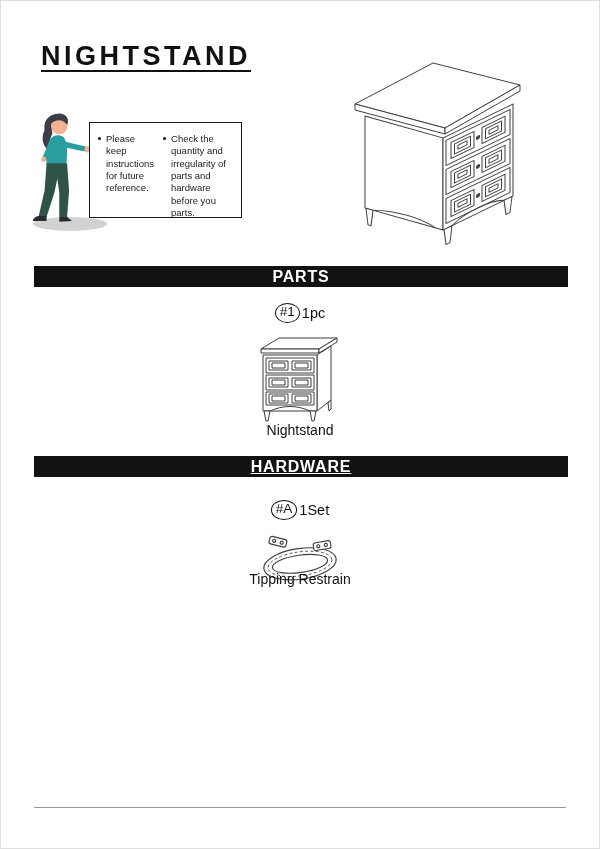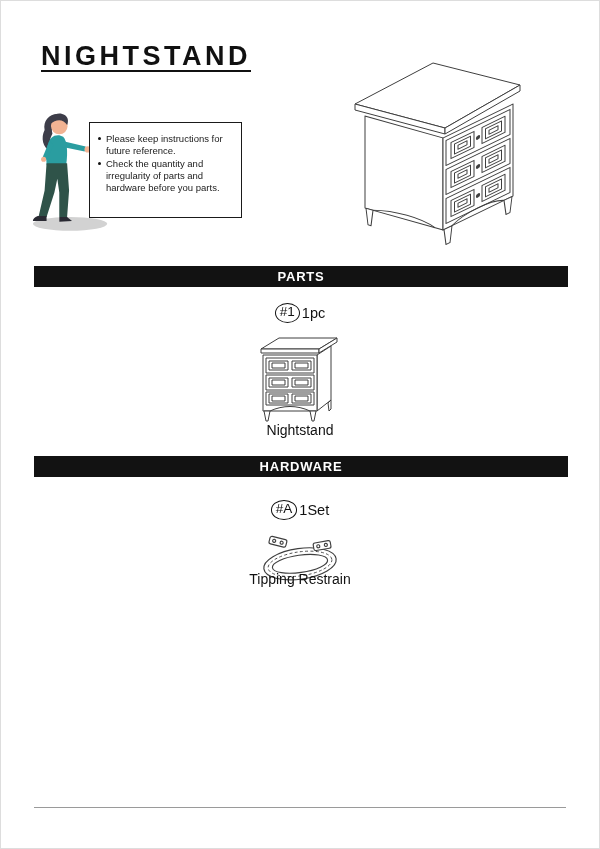--- a/index.html
+++ b/index.html
@@ -10,32 +10,32 @@
   }
   .title {
     position:absolute; left:40px; top:40px; margin:0;
     font-size:27px; font-weight:600; letter-spacing:3.5px;
     text-decoration:underline; text-underline-offset:5px; text-decoration-thickness:1.5px;
   }
   .person { position:absolute; left:26px; top:106px; width:90px; height:128px; z-index:1; }
   .notice-box {
     position:absolute; left:88px; top:121px; width:153px; height:96px;
     border:1.5px solid #1a1a1a; box-sizing:border-box; background:#fff; z-index:2;
-    padding:10px 8px 8px 8px; display:flex; flex-direction:column; 
+    padding:10px 8px 8px 8px; display:flex; flex-direction:row; gap:9px;
   }
   .bullet { display:flex; gap:5px; font-size:9.5px; line-height:1.3; color:#1a1a1a; }
   .dot { width:3px; height:3px; border-radius:50%; background:#111; margin-top:4px; flex:0 0 auto; }
   .nightstand-large { position:absolute; left:352px; top:56px; width:172px; height:196px; }
   .section-bar {
     position:absolute; left:33px; width:534px; height:21px; background:#121212; color:#fff;
     display:flex; align-items:center; justify-content:center;
-    font-size:13px; font-weight:bold; letter-spacing:0.8px;
+    font-size:16px; font-weight:bold; letter-spacing:0.8px;
   }
   .bar-parts { top:265px; }
-  .bar-hardware { top:455px; }
+  .bar-hardware { top:455px;text-decoration:underline; }
   .item-line {
     position:absolute; left:0; width:100%; display:flex; align-items:center; justify-content:center;
     gap:2px; font-size:14.5px;
   }
   .parts-item-line { top:302px; }
   .hardware-item-line { top:499px; }
   .badge {
     display:inline-flex; align-items:center; justify-content:center;
     border:1.3px solid #111; border-radius:50%; padding:1px 4px 2px; font-size:13.5px; line-height:1.1;
   }

